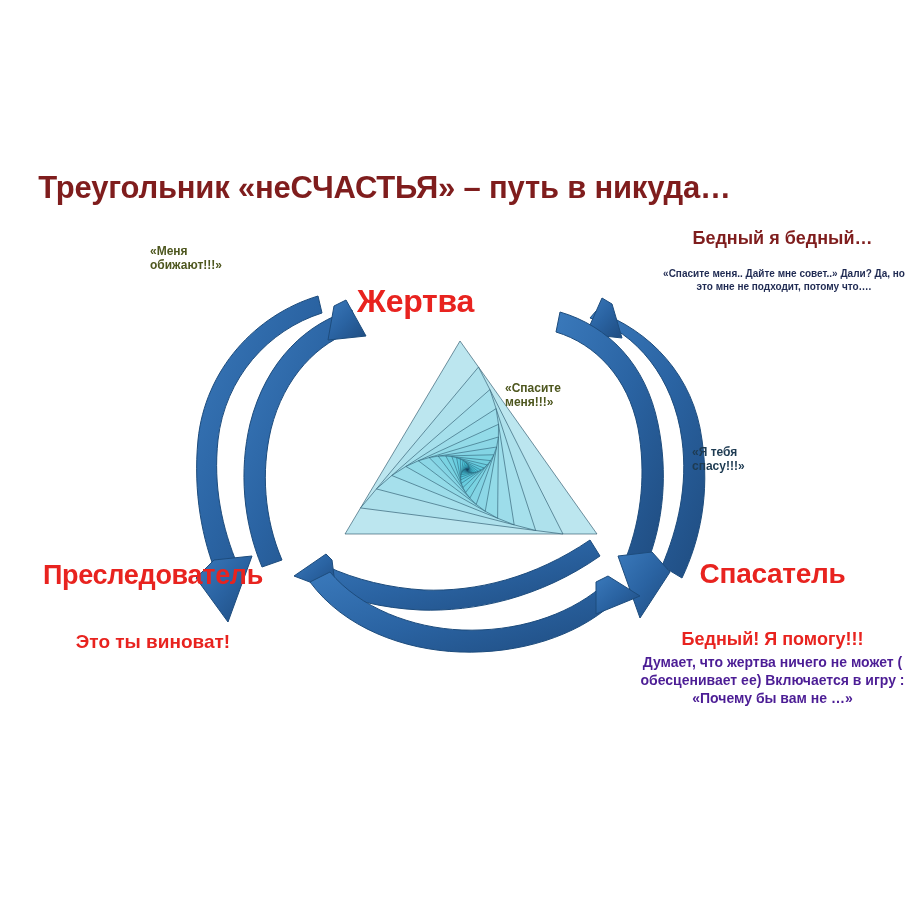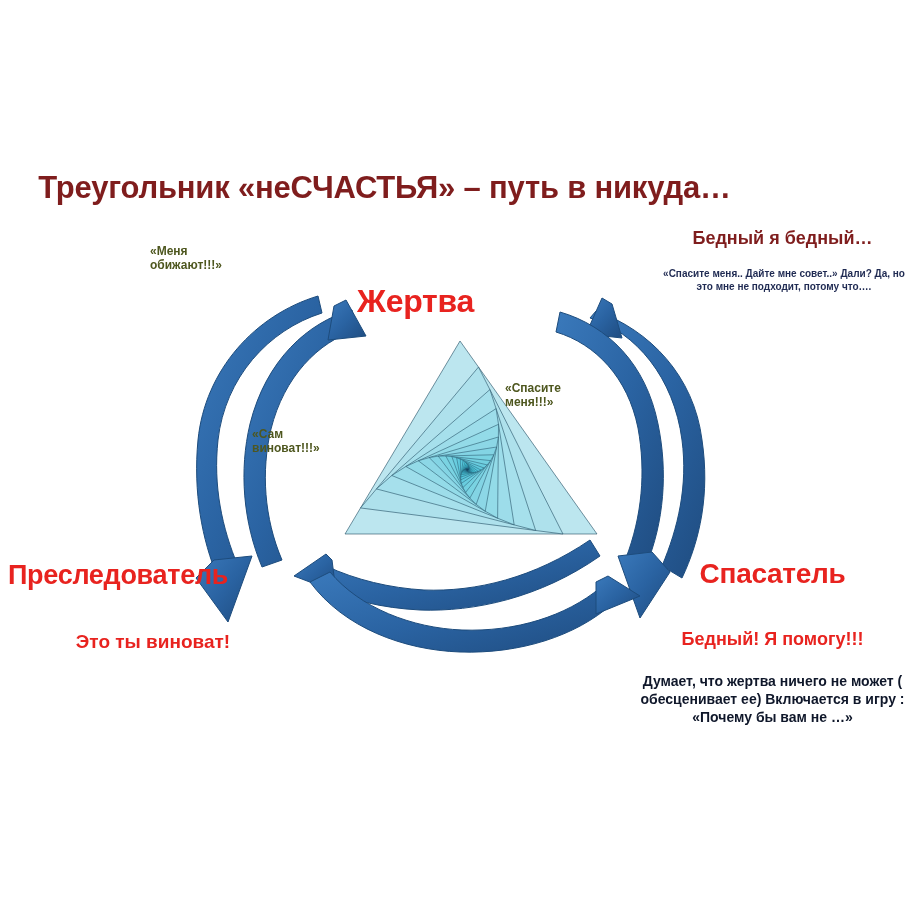--- a/index.html
+++ b/index.html
@@ -47,20 +47,21 @@
     letter-spacing: -0.3px;
   }
   #role-victim {
     left: 0; top: 283px;
     width: 831px;
     text-align: center;
   }
   #role-persecutor {
     left: 8px; top: 560px;
     width: 290px;
+    text-align: center;
     font-size: 27px;
   }
   #role-rescuer {
     left: 630px; top: 558px;
     width: 285px;
     text-align: center;
     font-size: 28px;
   }
 
   .role-sub {
@@ -108,24 +109,24 @@
     color: #1f2a52;
   }
   #body-persecutor {
     left: 2px; top: 650px;
     width: 280px;
     font-size: 14px;
     color: #3a3a46;
     line-height: 1.3;
   }
   #body-rescuer {
-    left: 630px; top: 672px;
+    left: 630px; top: 653px;
     width: 285px;
     font-size: 14px;
-    color: #0f172a;
+    color: #4c1d95;
     line-height: 1.3;
   }
 
   
   .quote {
     color: #4a5420;
     font-weight: bold;
     font-size: 12px;
     line-height: 1.18;
     text-align: left;
@@ -297,17 +298,17 @@
 
 
   <div class="abs body-text" id="body-rescuer">Думает, что жертва ничего не может ( обесценивает ее) Включается в игру : «Почему бы вам не …»</div>
 
   <div class="abs quote" id="quote-offended">«Меня
 обижают!!!»</div>
 
   <div class="abs quote" id="quote-save-me">«Спасите
 меня!!!»</div>
 
-  <div class="abs quote" id="quote-self-blame">«Сам
-виноват!!!»</div>
-
+
+  <div class="abs quote" id="quote-i-save-you">«Я тебя
+спасу!!!»</div>
 
 </div>
 
 </body></html>

